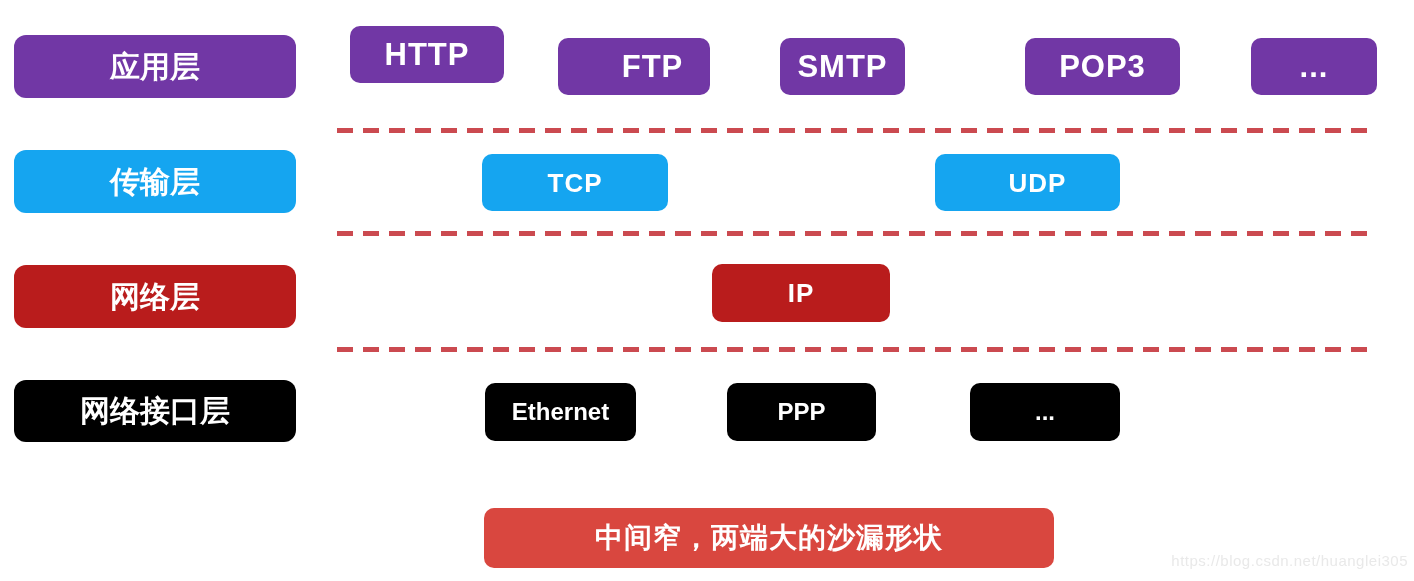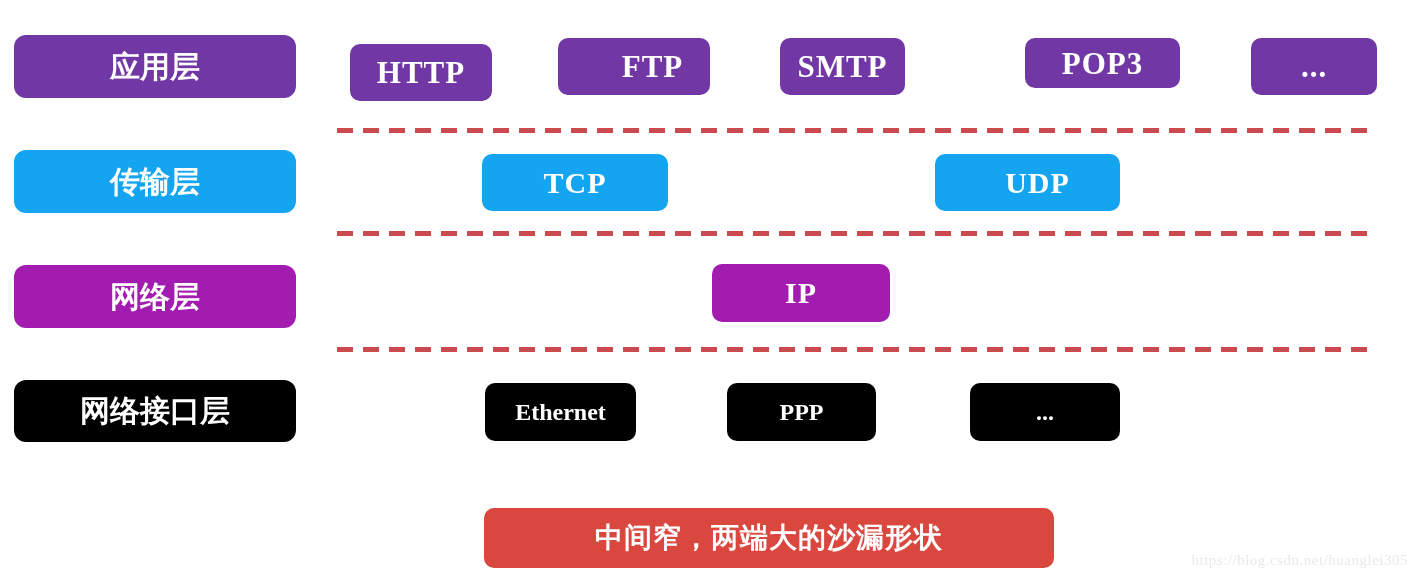--- a/index.html
+++ b/index.html
@@ -1,41 +1,41 @@
 <!DOCTYPE html>
 <html><head>
 <meta charset="utf-8">
 <style>
   html, body { margin: 0; padding: 0; background: #ffffff; }
   #canvas {
     position: relative;
     width: 1414px;
     height: 581px;
     background: #ffffff;
-    font-family: Liberation Serif, serif;
+    font-family: Liberation Sans, sans-serif;
     overflow: hidden;
   }
   .box {
     position: absolute;
     display: flex;
     align-items: center;
     justify-content: center;
     color: #ffffff;
     font-weight: bold;
     text-align: center;
     line-height: 1;
     box-sizing: border-box;
   }
   .layer-label { border-radius: 12px; font-size: 30px; }
   .proto       { border-radius: 10px; font-size: 31px; letter-spacing: 1px; }
-  .proto-mid   { border-radius: 10px; font-size: 30px; letter-spacing: 1px; }
+  .proto-mid   { border-radius: 10px; font-size: 26px; letter-spacing: 1px; }
   .proto-sm    { border-radius: 10px; font-size: 24px; }
   .c-app  { background: #7137A5; }
   .c-tra  { background: #15A5F0; }
-  .c-net  { background: #a21caf; }
+  .c-net  { background: #b91c1c; }
   .c-link { background: #000000; }
   .c-cap  { background: #D9473F; }
   .sep {
     position: absolute;
     left: 337px;
     width: 1040px;
     height: 5px;
     background: repeating-linear-gradient(
       to right,
       #CB4A50 0px, #CB4A50 16px,
@@ -56,24 +56,24 @@
     font-weight: normal;
     letter-spacing: 0.5px;
   }
 </style>
 </head>
 <body>
 
 <div id="canvas">
 
   <div class="box layer-label c-app" style="left:14px; top:35px; width:282px; height:63px;">应用层</div>
-  <div class="box proto c-app" style="left:350px; top:44px; width:142px; height:57px;">HTTP</div>
+  <div class="box proto c-app" style="left:350px; top:26px; width:154px; height:57px;">HTTP</div>
   <div class="box proto c-app" style="left:558px; top:38px; width:152px; height:57px;padding-left:37px;">FTP</div>
   <div class="box proto c-app" style="left:780px; top:38px; width:125px; height:57px;">SMTP</div>
-  <div class="box proto c-app" style="left:1025px; top:38px; width:155px; height:50px;">POP3</div>
+  <div class="box proto c-app" style="left:1025px; top:38px; width:155px; height:57px;">POP3</div>
   <div class="box proto c-app" style="left:1251px; top:38px; width:126px; height:57px;">...</div>
 
   <div class="sep" style="top:128px;"></div>
 
   <div class="box layer-label c-tra" style="left:14px; top:150px; width:282px; height:63px;">传输层</div>
   <div class="box proto-mid c-tra" style="left:482px; top:154px; width:186px; height:57px;">TCP</div>
   <div class="box proto-mid c-tra" style="left:935px; top:154px; width:185px; height:57px;padding-left:20px;">UDP</div>
 
   <div class="sep" style="top:231px;"></div>
 

